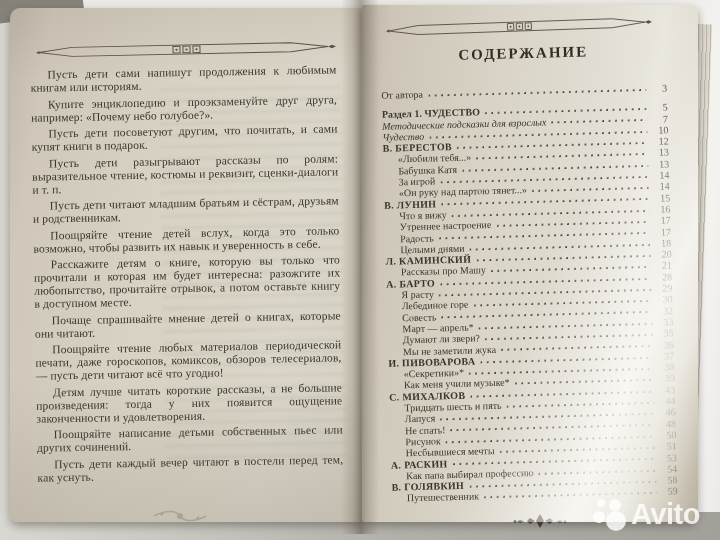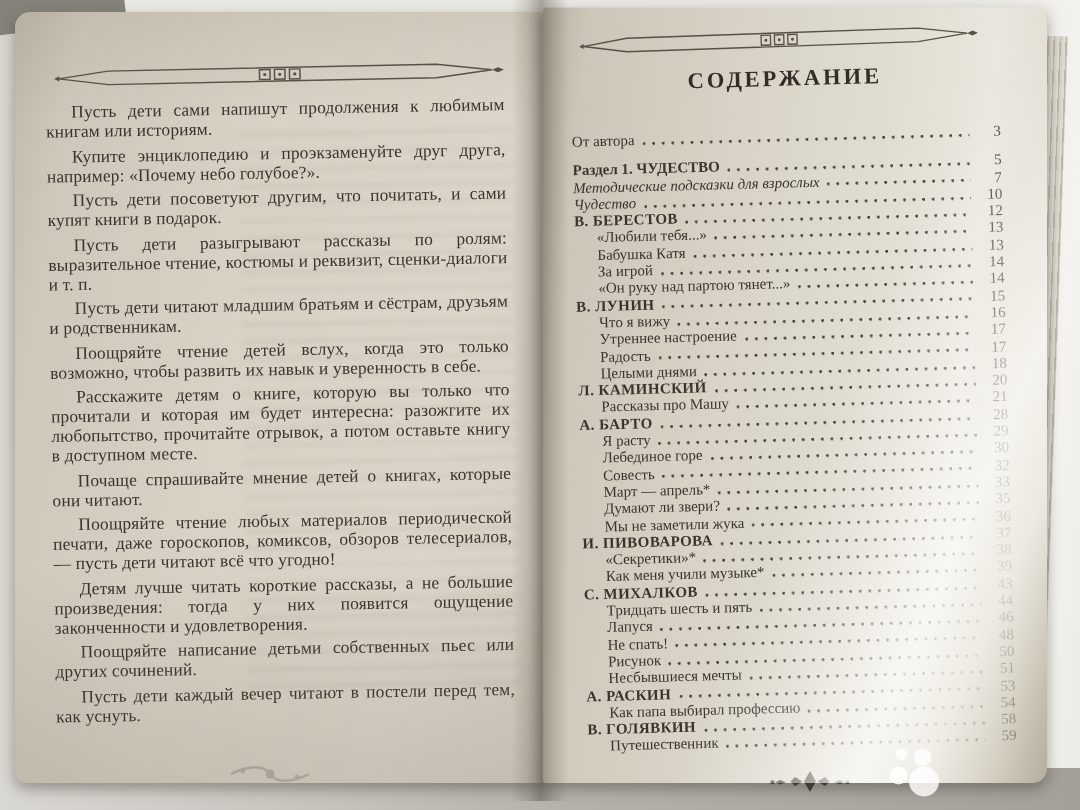--- a/index.html
+++ b/index.html
@@ -340,15 +340,16 @@
 
   <div class="watermark">
     <svg class="logo" width="38" height="38" viewBox="0 0 38 38">
       <g fill="rgba(255,255,255,0.82)">
         <circle cx="11" cy="8" r="4"></circle>
         <circle cx="25" cy="10" r="6"></circle>
         <circle cx="9" cy="22" r="6"></circle>
         <circle cx="26" cy="26" r="10"></circle>
       </g>
     </svg>
+    <span>Avito</span>
   </div>
 
 </div>
 
 </body></html>

